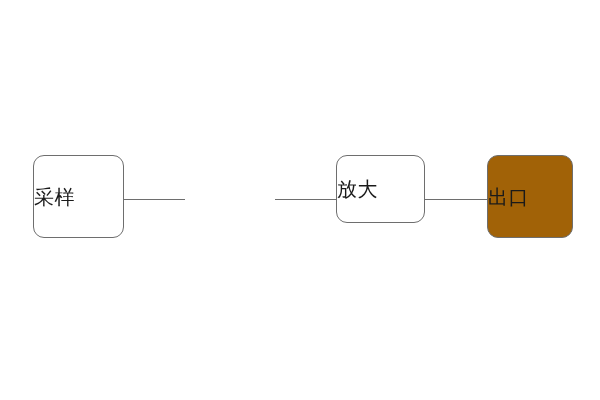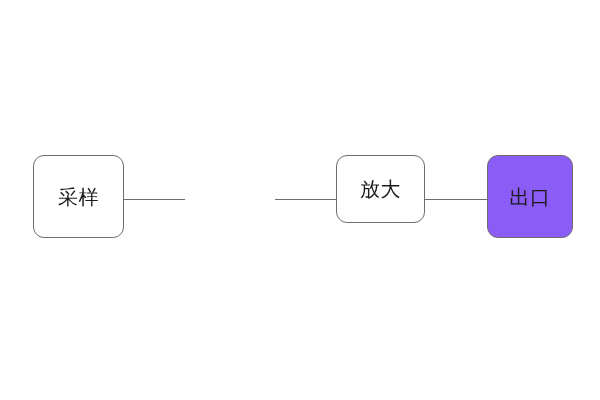--- a/index.html
+++ b/index.html
@@ -23,21 +23,21 @@
   }
 
   .node {
     position: absolute;
     box-sizing: border-box;
     background: #ffffff;
     border: 1.5px solid #6e6e6e;
     border-radius: 11px;
     display: flex;
     align-items: center;
-    justify-content: center;
+    justify-content: flex-start;
     z-index: 2;
   }
 
   .node-label {
     font-family: "DejaVu Sans", "Liberation Sans", sans-serif;
     font-size: 20px;
     line-height: 1;
     color: #1a1a1a;
     letter-spacing: 0.5px;
     white-space: nowrap;
@@ -62,17 +62,17 @@
 
   <div class="node" style="left: 33px; top: 155px; width: 91px; height: 83px; border-color: rgb(110, 110, 110); background: rgb(255, 255, 255); border-radius: 11px; border-width: 1.5px;">
     <span class="node-label" style="color: rgb(26, 26, 26); font-size: 20px;">采样</span>
   </div>
 
 
   <div class="node" style="left: 336px; top: 155px; width: 89px; height: 68px; border-color: rgb(110, 110, 110); background: rgb(255, 255, 255); border-radius: 11px; border-width: 1.5px;">
     <span class="node-label" style="color: rgb(26, 26, 26); font-size: 20px;">放大</span>
   </div>
 
-  <div class="node" style="left: 487px; top: 155px; width: 86px; height: 83px; border-color: rgb(110, 110, 110); background: #8b5cf6; border-radius: 11px; border-width: 1.5px;">
+  <div class="node" style="left: 487px; top: 155px; width: 86px; height: 83px; border-color: rgb(110, 110, 110); background: #a16207; border-radius: 11px; border-width: 1.5px;">
     <span class="node-label" style="color: rgb(26, 26, 26); font-size: 20px;">出口</span>
   </div>
 
 </div>
 
 </body></html>

